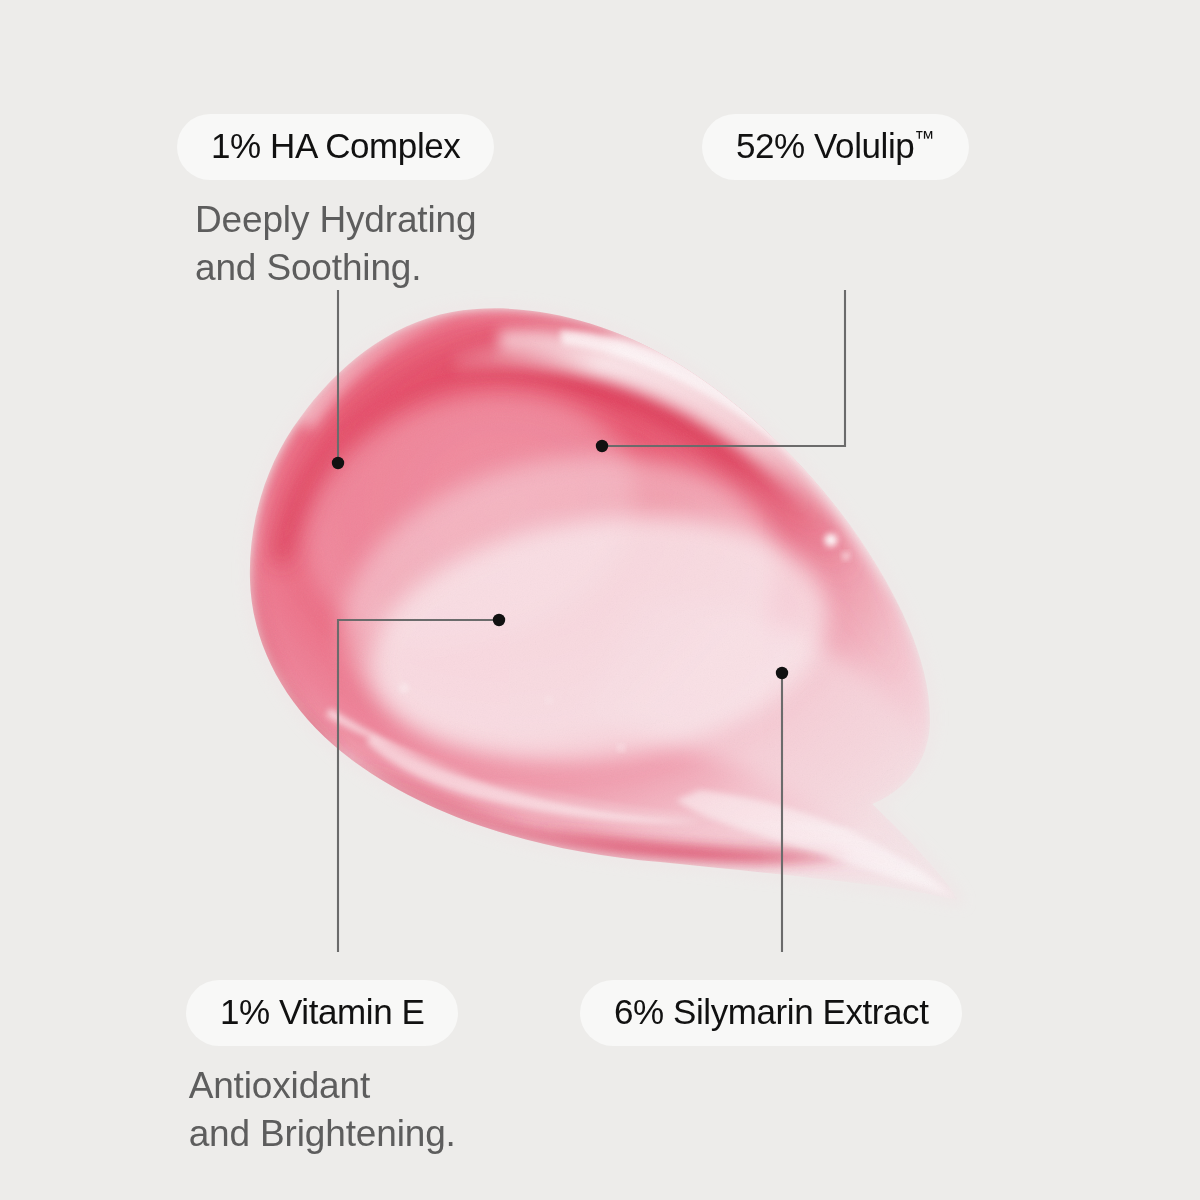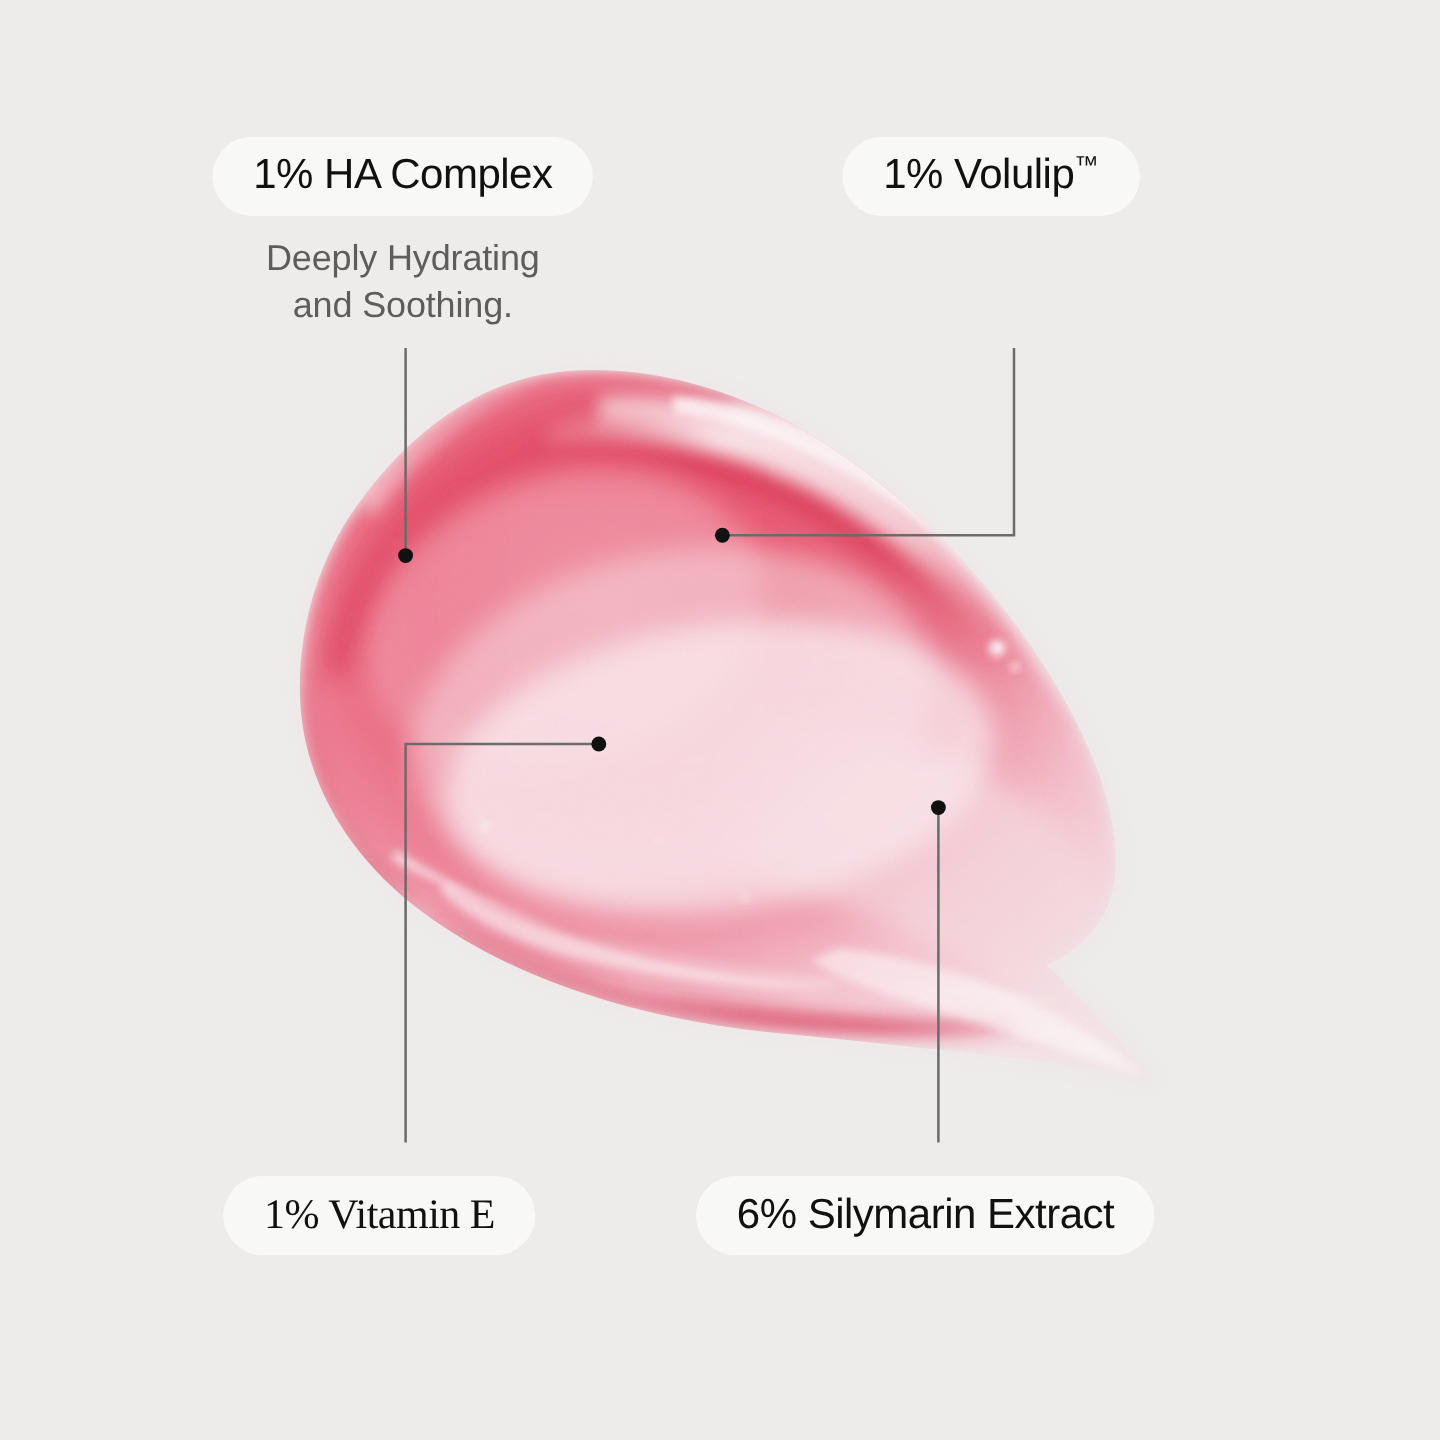--- a/index.html
+++ b/index.html
@@ -57,31 +57,31 @@
 
   .pill .tm {
     font-size: 0.58em;
     vertical-align: super;
     letter-spacing: 0;
   }
 
   .caption {
     margin-top: 16px;
     color: #5d5d5d;
-    font-size: 30px;
+    font-size: 37px;
     line-height: 1.30;
     letter-spacing: -0.004em;
-    text-align: center;
+    text-align: left;
     white-space: pre-line;
   }
 
   
   #callout-ha        { left: 177px;  top: 114px; }
   #callout-volulip   { left: 702px;  top: 114px; }
-  #callout-vitamin-e { left: 186px;  top: 980px; font-family: Liberation Serif, serif; }
+  #callout-vitamin-e { left: 186px;  top: 980px; }
   #callout-silymarin { left: 580px;  top: 980px; }
 </style>
 </head>
 <body>
 
 <div id="stage">
 
   <svg id="swatch-layer" viewBox="0 0 1200 1200" aria-hidden="true">
     <defs>
 
@@ -291,28 +291,30 @@
   <div class="callout" id="callout-ha">
     <div class="pill">
       <span>1% HA Complex</span>
     </div>
     <div class="caption">Deeply Hydrating
 and Soothing.</div>
   </div>
 
   <div class="callout" id="callout-volulip">
     <div class="pill">
-      <span>1% Volulip</span><span class="tm">™</span>
+      <span>52% Volulip</span><span class="tm">™</span>
     </div>
   </div>
 
   <div class="callout" id="callout-vitamin-e">
     <div class="pill">
       <span>1% Vitamin E</span>
     </div>
+    <div class="caption">Antioxidant
+and Brightening.</div>
   </div>
 
   <div class="callout" id="callout-silymarin">
     <div class="pill">
       <span>6% Silymarin Extract</span>
     </div>
   </div>
 
 </div>
 

